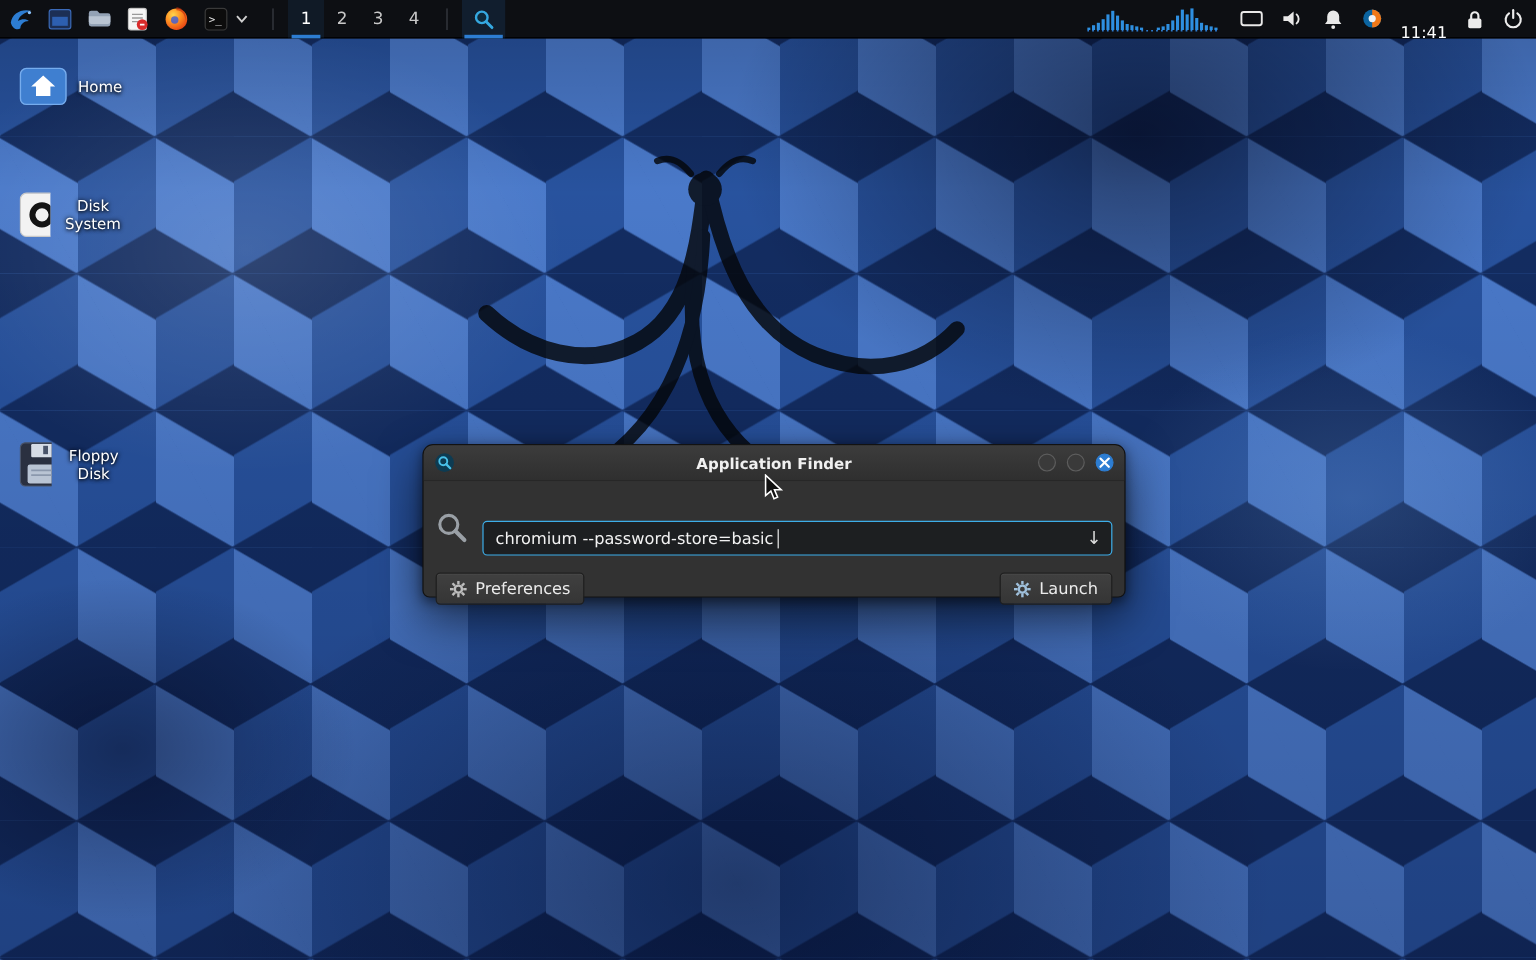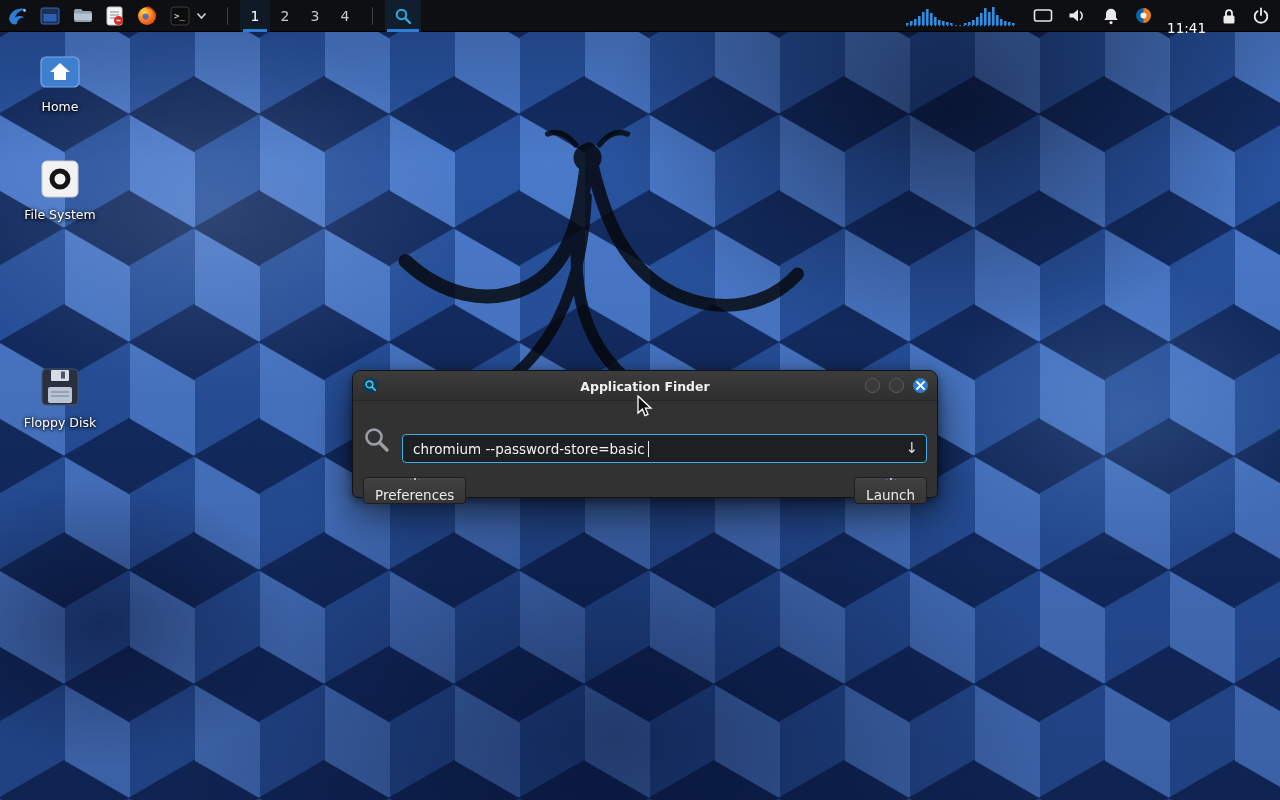--- a/index.html
+++ b/index.html
@@ -41,21 +41,21 @@
     font-size: 14px; color: #c8c8c8; position: relative; }
   .ws.active { color: #fff; background: rgba(45,125,210,0.10); }
   .ws.active::after { content: ""; position: absolute; left: 3px; right: 3px; bottom: 0; height: 3px; background: #2d7dd2; }
   .task { width: 36px; height: 32px; display: flex; align-items: center; justify-content: center;
     position: relative; background: rgba(45,125,210,0.14); }
   .task::after { content: ""; position: absolute; left: 2px; right: 2px; bottom: 0; height: 3px; background: #2d7dd2; }
   .p-right { margin-left: auto; display: flex; align-items: center; gap: 15px; padding-right: 10px; height: 100%; }
   .clock { font-size: 13.5px; color: #ffffff; margin-top: 24px; }
 
   
-  .desk-icon { position: absolute; left: 16px; width: 88px; display: flex; flex-direction: column;
+  .desk-icon { position: absolute; left: 16px; width: 88px; display: flex; 
     align-items: center; gap: 9px; cursor: default; }
   .di-label { font-size: 12.5px; color: #ffffff; text-shadow: 0 1px 3px #000, 0 0 4px rgba(0,0,0,.8); text-align: center; }
 
   
   .appfinder { position: absolute; left: 352px; top: 370px; width: 586px; height: 128px; z-index: 20;
     background: #323232; border: 1px solid #121212; border-radius: 9px 9px 6px 6px;
     box-shadow: 0 16px 38px rgba(0,0,0,.60), 0 3px 10px rgba(0,0,0,.45); }
   .titlebar { position: relative; height: 30px; background: linear-gradient(#3c3c3c, #2f2f2f);
     border-bottom: 1px solid #272727; border-radius: 8px 8px 0 0; }
   .tb-icon { position: absolute; left: 9px; top: 6px; }
@@ -69,21 +69,21 @@
   .search-row { margin-top: 16px; display: flex; align-items: center; gap: 11px; }
   .cmd-input { flex: 1; height: 29px; background: #1d1f21; border: 1px solid #3daee9; border-radius: 4px;
     display: flex; align-items: center; padding: 0 28px 0 10px; position: relative;
     color: #f2f2f2; font-size: 13.5px; white-space: nowrap; margin-top: 17px; }
   .caret { display: inline-block; width: 1.5px; height: 16px; background: #eaeaea; margin-left: 3px; }
   .input-arrow { position: absolute; right: 8px; top: 4px; font-size: 15px; color: #dcdcdc; }
   .btn-row { margin-top: 14px; display: flex; justify-content: space-between; }
   .dlg-btn { display: inline-flex; align-items: center; gap: 7px; height: 27px; padding: 0 11px;
     background: linear-gradient(#404040, #353535); border: 1px solid #1e1e1e; border-radius: 4px;
     color: #ebebeb; font-size: 13.5px; font-family: "DejaVu Sans", sans-serif;
-    box-shadow: inset 0 1px 0 rgba(255,255,255,0.05); cursor: default; flex-direction: column; }
+    box-shadow: inset 0 1px 0 rgba(255,255,255,0.05); cursor: default; }
 
   .cursor { position: absolute; left: 636px; top: 395px; z-index: 100; }
 </style>
 </head>
 <body>
 
 <div class="desktop">
   <div class="light-overlay"></div>
 
   <svg class="dragon" viewBox="0 0 520 340">
@@ -104,21 +104,21 @@
       <path d="M20 9 l10 9 h-4 v8 h-12 v-8 h-4 Z" fill="#ffffff"></path>
     </svg>
     <div class="di-label">Home</div>
   </div>
 
   <div class="desk-icon" style="top:160px">
     <svg width="38" height="38">
       <rect x="1" y="1" width="36" height="36" rx="5" fill="#f2f2f2" stroke="#c9c9c9"></rect>
       <circle cx="19" cy="19" r="8" fill="none" stroke="#141414" stroke-width="5"></circle>
     </svg>
-    <div class="di-label">File System</div>
+    <div class="di-label">Disk System</div>
   </div>
 
 
   <div class="desk-icon" style="top:368px">
     <svg width="38" height="38">
       <rect x="1" y="1" width="36" height="36" rx="4" fill="#2a3040" stroke="#49546b"></rect>
       <rect x="10" y="2" width="18" height="11" rx="1" fill="#d7dde6"></rect>
       <rect x="20" y="3.5" width="4" height="7" fill="#4a5469"></rect>
       <rect x="7" y="19" width="24" height="16" rx="2" fill="#b9c4d4"></rect>
       <line x1="10" y1="24" x2="28" y2="24" stroke="#8b98ad" stroke-width="1.5"></line>

